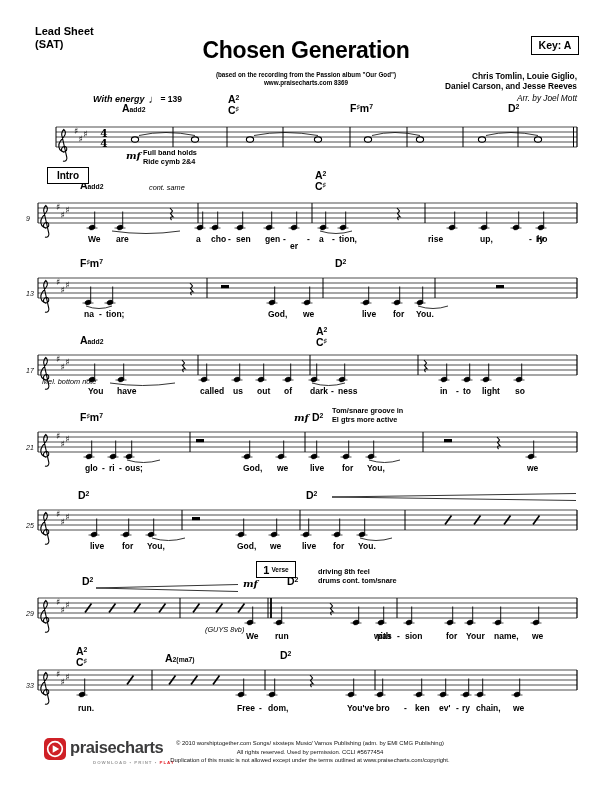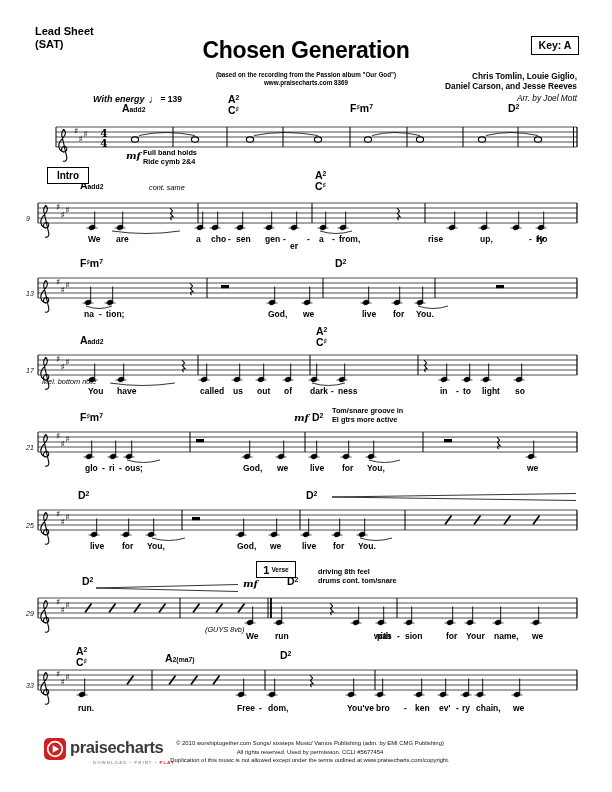--- a/index.html
+++ b/index.html
@@ -479,21 +479,21 @@
     <span class="abs lyr" style="left: 196px; top: 235px;">a</span>
     <span class="abs lyr" style="left: 211px; top: 235px;">cho</span>
     <span class="abs lyr" style="left: 228px; top: 235px;">-</span>
     <span class="abs lyr" style="left: 236px; top: 235px;">sen</span>
     <span class="abs lyr" style="left: 265px; top: 235px;">gen</span>
     <span class="abs lyr" style="left: 283px; top: 235px;">-</span>
     <span class="abs lyr" style="left: 290px; top: 242px;">er</span>
     <span class="abs lyr" style="left: 307px; top: 235px;">-</span>
     <span class="abs lyr" style="left: 319px; top: 235px;">a</span>
     <span class="abs lyr" style="left: 332px; top: 235px;">-</span>
-    <span class="abs lyr" style="left: 339px; top: 235px;">from,</span>
+    <span class="abs lyr" style="left: 339px; top: 235px;">tion,</span>
     <span class="abs lyr" style="left: 428px; top: 235px;">rise</span>
     <span class="abs lyr" style="left: 480px; top: 235px;">up,</span>
     <span class="abs lyr" style="left: 512px; top: 235px; padding-left: 24px;">Ho</span>
     <span class="abs lyr" style="left: 529px; top: 235px;">-</span>
     <span class="abs lyr" style="left: 537px; top: 235px;">ly</span>
     <div class="abs chord" style="left: 80px; top: 180px;"><span class="m">A</span><span class="s">add2</span></div>
     <div class="abs chord" style="left: 315px; top: 170px;">
       <div class="stackrow"><span class="m">A</span><span class="u">2</span></div>
       <div class="stackrow"><span class="m">C</span><span class="u">♯</span></div>
     </div>

